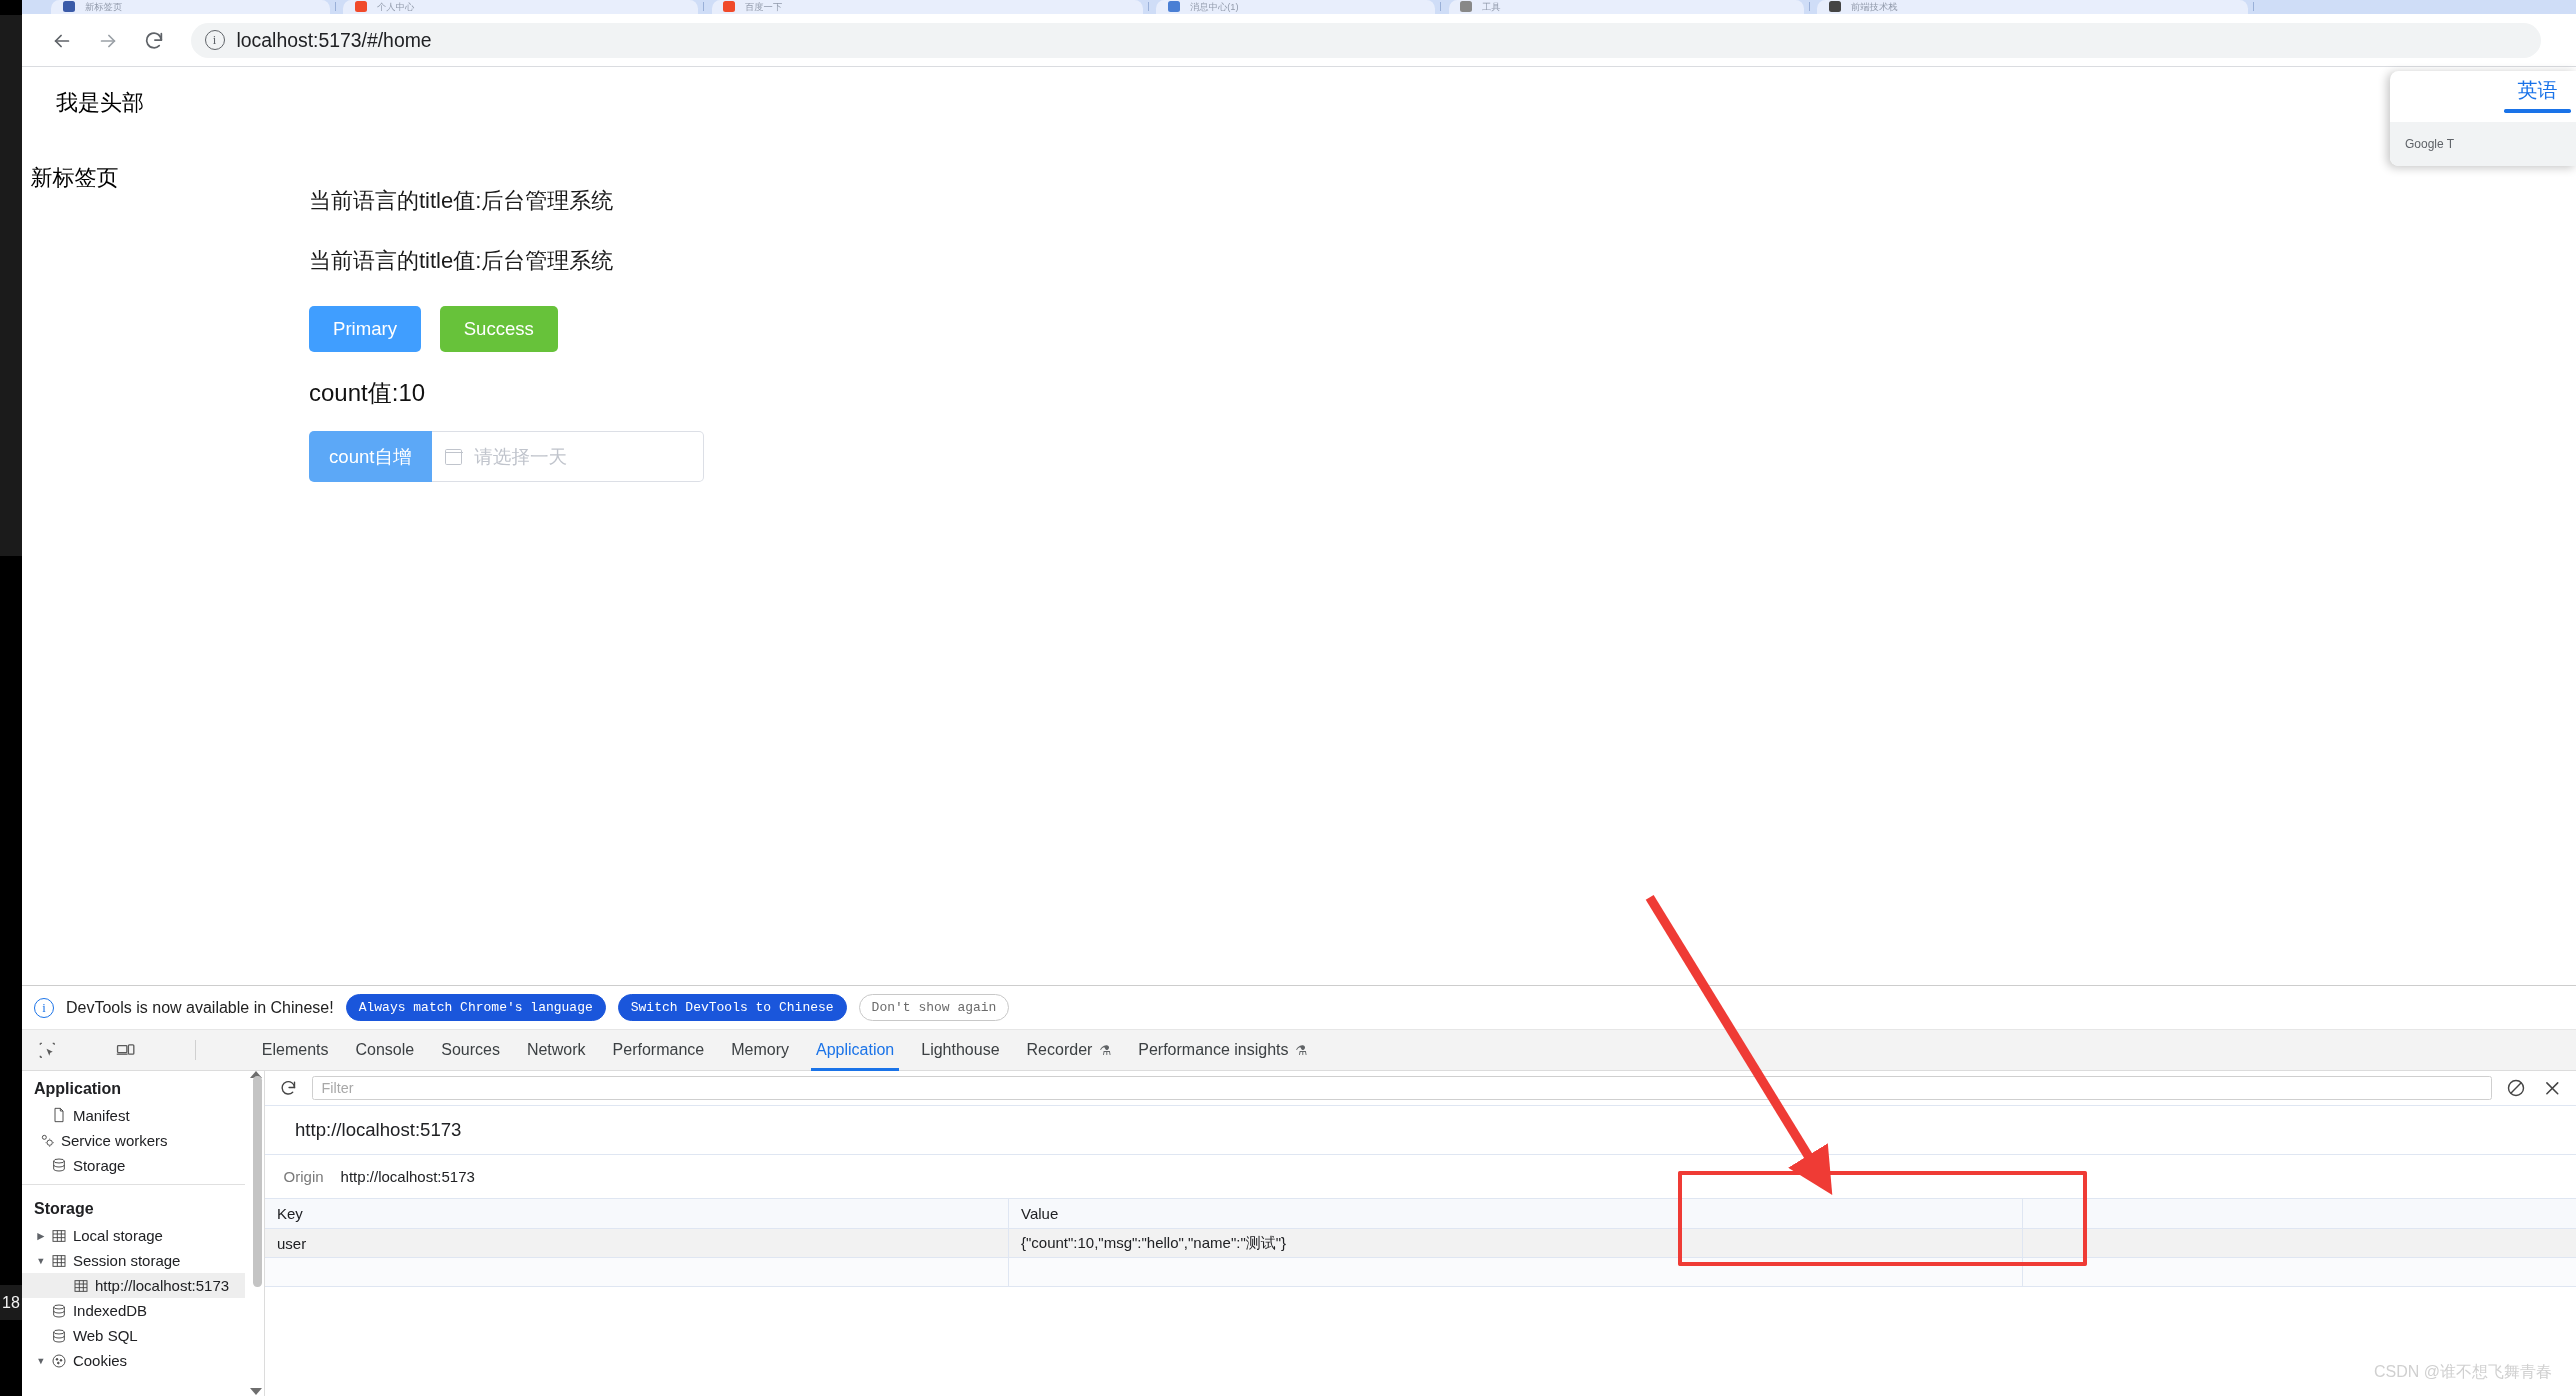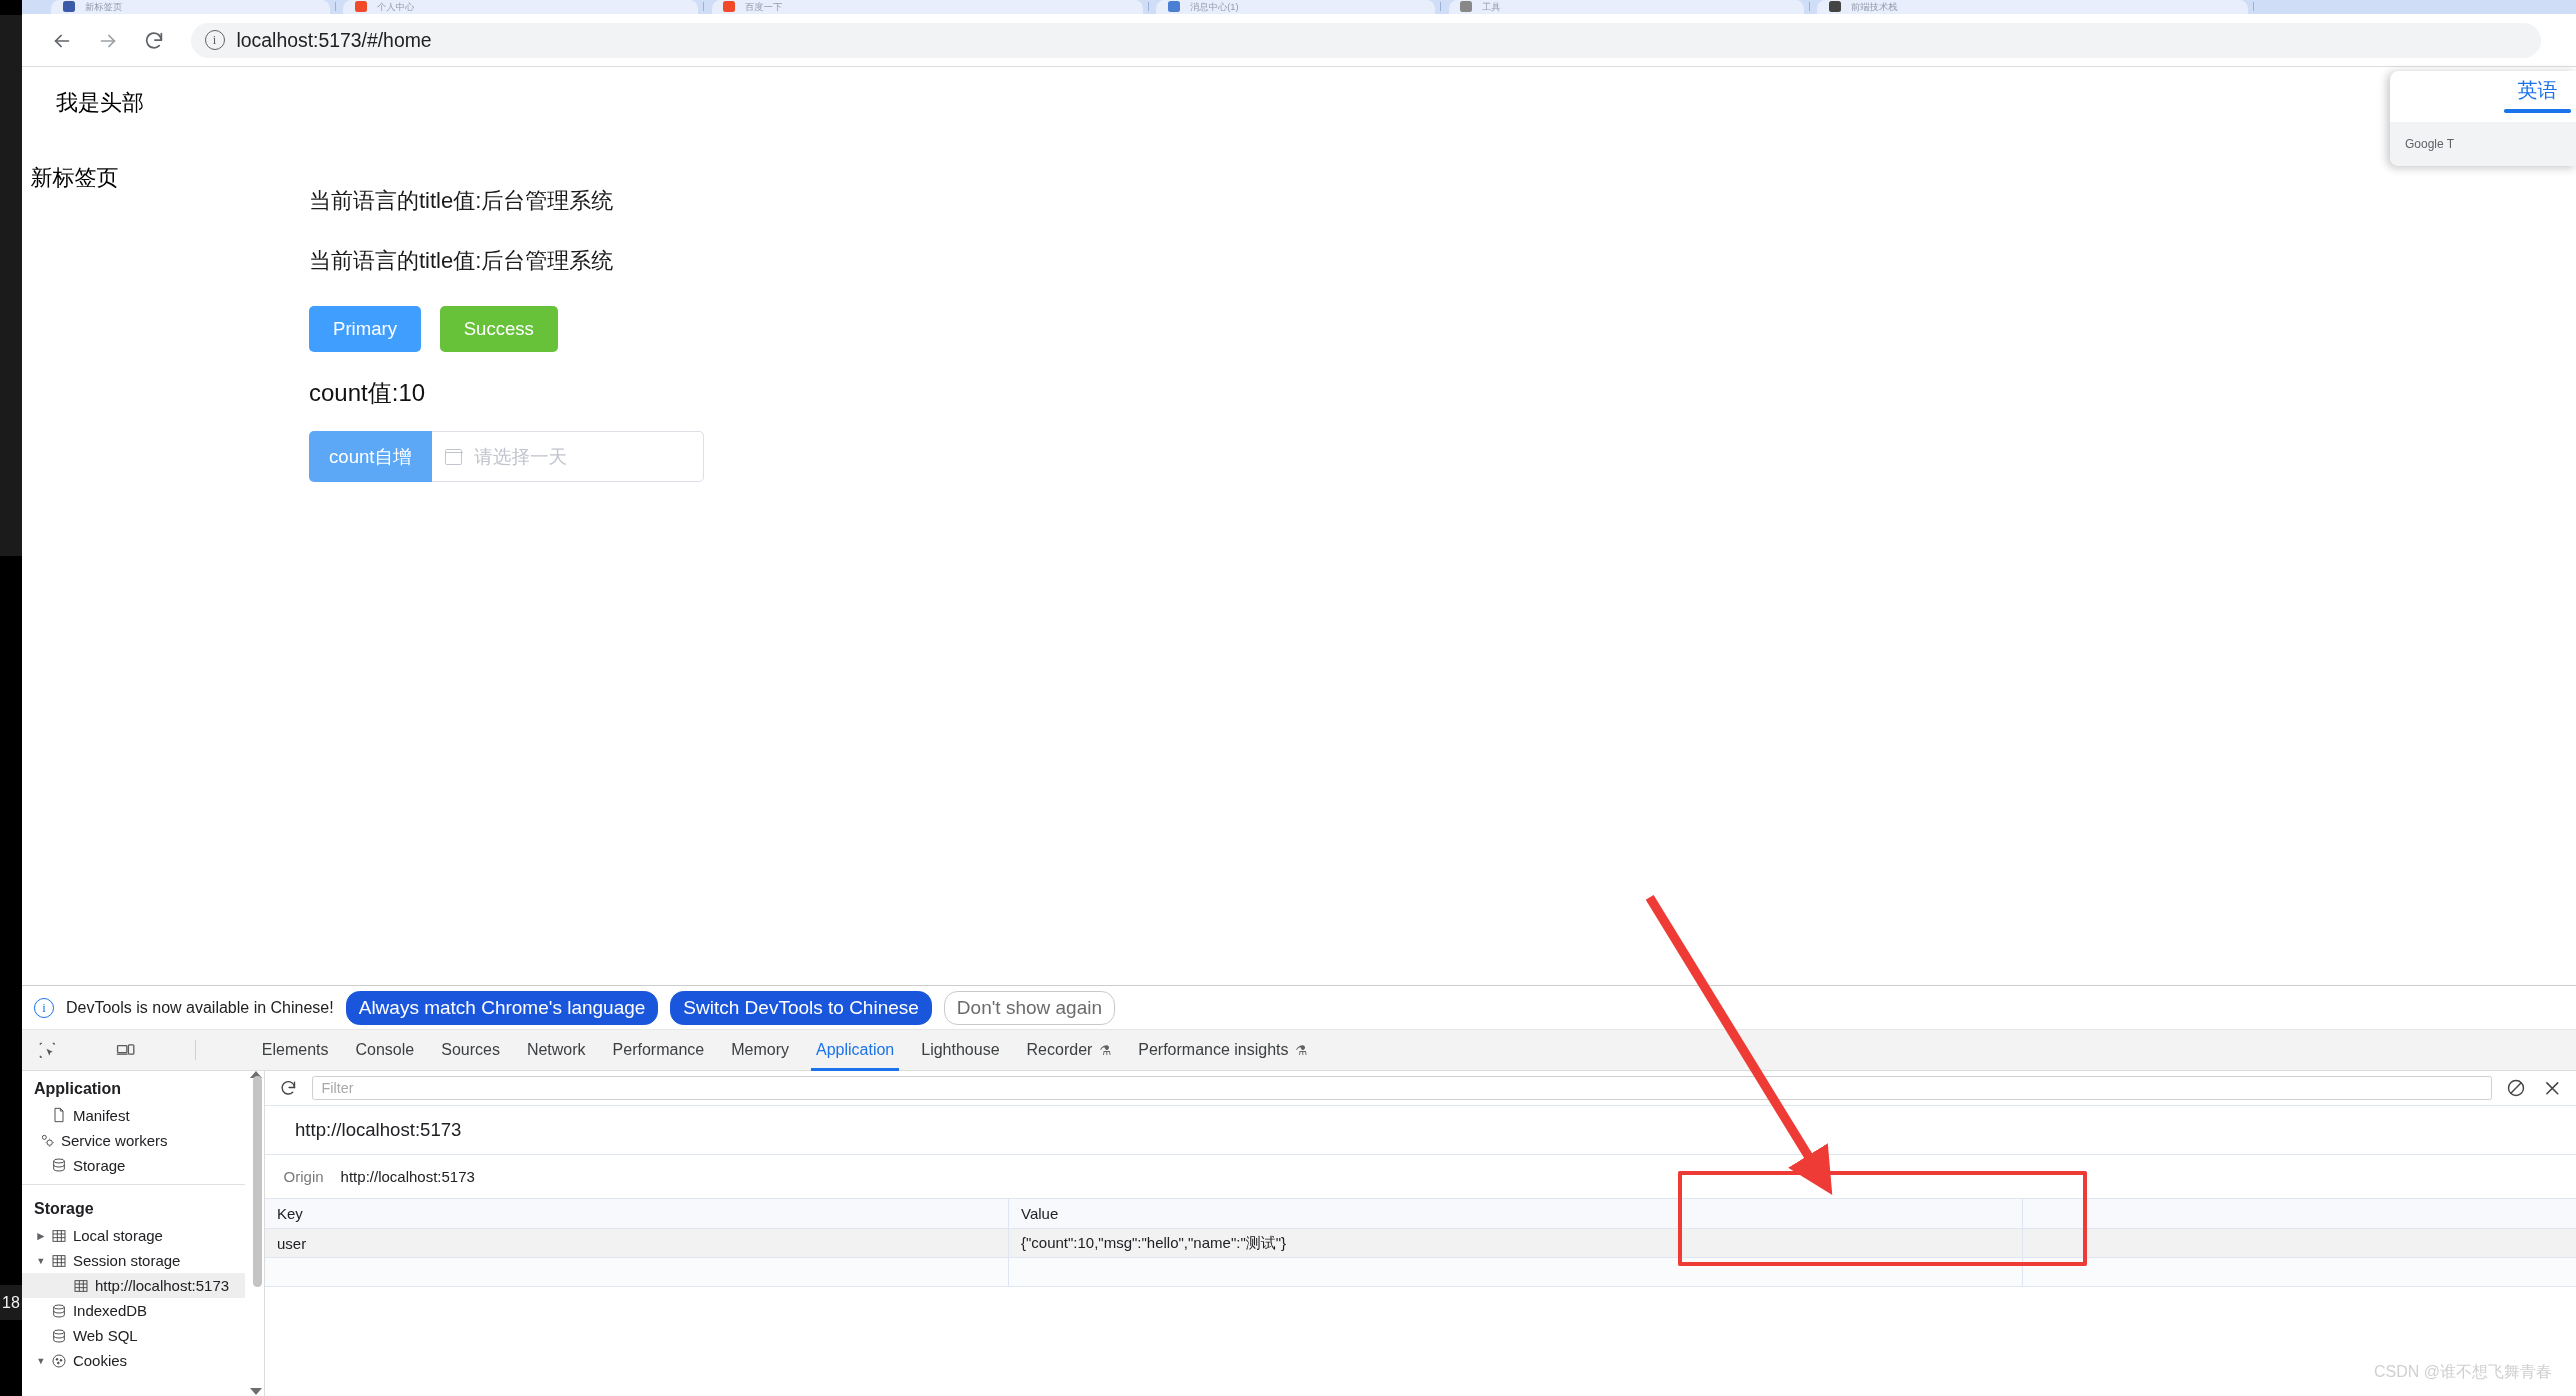--- a/index.html
+++ b/index.html
@@ -144,22 +144,22 @@
     height: 44px; display: flex; align-items: center; gap: 12px;
     padding-left: 12px; border-bottom: 0.8px solid #e6e6e6; background: #fff;
   }
   .dt-notice-icon {
     width: 20px; height: 20px; border: 1.4px solid #1a73e8; border-radius: 50%;
     color: #1a73e8; font-size: 12.7px; line-height: 18px; text-align: center;
     font-family: "Liberation Serif", serif; flex: 0 0 auto;
   }
   .dt-notice-text { color: #222; font-size: 16px; white-space: nowrap; }
   .dt-pill {
-    font-size: 19px; padding: 5px 12px; border-radius: 13.5px; white-space: nowrap;
-    cursor: pointer; font-family: Liberation Sans, sans-serif;
+    font-size: 13px; padding: 5px 12px; border-radius: 13.5px; white-space: nowrap;
+    cursor: pointer; font-family: Liberation Mono, monospace;
   }
   .dt-pill.filled { background: #1a56db; color: #fff; border: 0.8px solid #1a56db; }
   .dt-pill.ghost { background: #fff; color: #6b6b6b; border: 0.8px solid #c8c8c8; }
 
   .dt-tabbar {
     height: 41px; display: flex; align-items: center;
     border-bottom: 0.8px solid #dcdcdc; background: #f3f3f3; padding-left: 8.5px; gap: 44px;
   }
   .dt-icon-btn {
     width: 34px; height: 34px; display: flex; align-items: center; justify-content: center;

